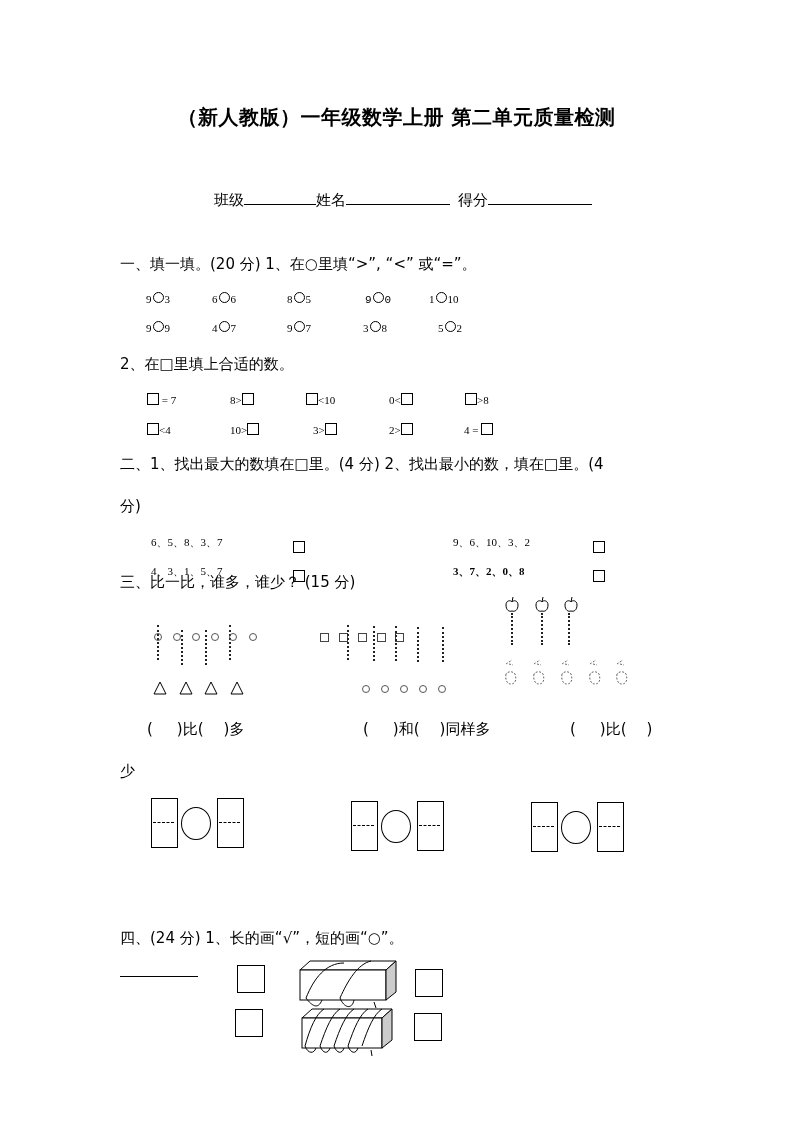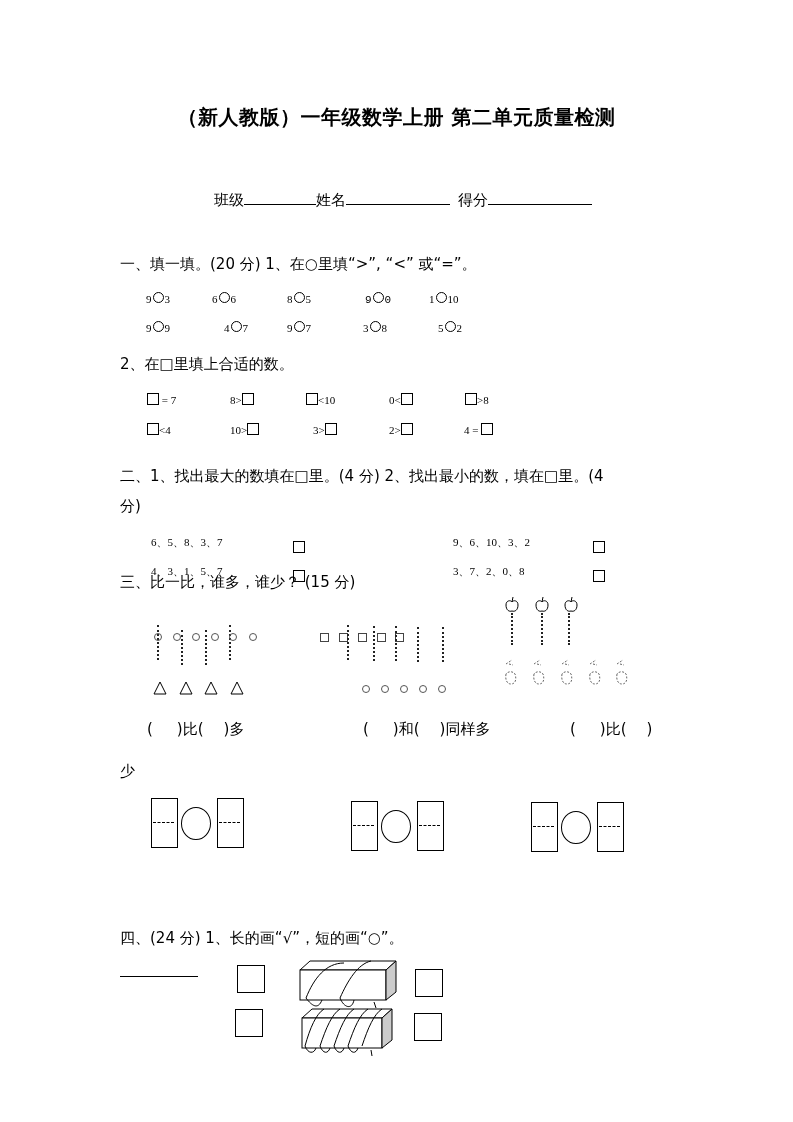--- a/index.html
+++ b/index.html
@@ -31,50 +31,50 @@
 
 <div class="abs txt" style="left:120px; top:255px;">一、填一填。(20 分) 1、在○里填“&gt;”, “&lt;” 或“=”。</div>
 
 <div class="abs num" style="left:146px; top:292px;"><span>9</span><span class="ring"></span><span>3</span></div>
 <div class="abs num" style="left:212px; top:292px;"><span>6</span><span class="ring"></span><span>6</span></div>
 <div class="abs num" style="left:287px; top:292px;"><span>8</span><span class="ring"></span><span>5</span></div>
 <div class="abs num" style="left:365px; top:292px;font-family:Liberation Mono, monospace;"><span>9</span><span class="ring"></span><span>0</span></div>
 <div class="abs num" style="left:429px; top:292px;"><span>1</span><span class="ring"></span><span>10</span></div>
 
 <div class="abs num" style="left:146px; top:321px;"><span>9</span><span class="ring"></span><span>9</span></div>
-<div class="abs num" style="left:212px; top:321px;margin-left:12px;"><span>4</span><span class="ring"></span><span>7</span></div>
+<div class="abs num" style="left:212px; top:321px;"><span>4</span><span class="ring"></span><span>7</span></div>
 <div class="abs num" style="left:287px; top:321px;"><span>9</span><span class="ring"></span><span>7</span></div>
 <div class="abs num" style="left:363px; top:321px;"><span>3</span><span class="ring"></span><span>8</span></div>
 <div class="abs num" style="left:438px; top:321px;"><span>5</span><span class="ring"></span><span>2</span></div>
 
 <div class="abs txt" style="left:120px; top:355px;">2、在□里填上合适的数。</div>
 
 <div class="abs num" style="left:147px; top:393px;"><span></span><span class="box"></span> <span>= 7</span></div>
 <div class="abs num" style="left:230px; top:393px;"><span>8&gt;</span><span class="box"></span><span></span></div>
 <div class="abs num" style="left:306px; top:393px;"><span></span><span class="box"></span><span>&lt;10</span></div>
 <div class="abs num" style="left:389px; top:393px;"><span>0&lt;</span><span class="box"></span><span></span></div>
 <div class="abs num" style="left:465px; top:393px;"><span></span><span class="box"></span><span>&gt;8</span></div>
 
 <div class="abs num" style="left:147px; top:423px;"><span></span><span class="box"></span><span>&lt;4</span></div>
 <div class="abs num" style="left:230px; top:423px;"><span>10&gt;</span><span class="box"></span><span></span></div>
 <div class="abs num" style="left:313px; top:423px;"><span>3&gt;</span><span class="box"></span><span></span></div>
 <div class="abs num" style="left:389px; top:423px;"><span>2&gt;</span><span class="box"></span><span></span></div>
 <div class="abs num" style="left:464px; top:423px;"><span>4 = </span><span class="box"></span><span></span></div>
 
-<div class="abs txt" style="left:120px; top:455px;margin-top:12px;">二、1、找出最大的数填在□里。(4 分)    2、找出最小的数，填在□里。(4</div>
+<div class="abs txt" style="left:120px; top:455px;">二、1、找出最大的数填在□里。(4 分)    2、找出最小的数，填在□里。(4</div>
 <div class="abs txt" style="left:120px; top:497px;">分)</div>
 
 <div class="abs num" style="left:151px; top:535px;"><span>6、5、8、3、7</span></div>
 <span class="abs box" style="left:293px; top:541px;"></span>
 <div class="abs num" style="left:151px; top:564px;"><span>4、3、1、5、7</span></div>
 <span class="abs box" style="left:293px; top:570px;"></span>
 
 <div class="abs num" style="left:453px; top:535px;"><span>9、6、10、3、2</span></div>
 <span class="abs box" style="left:593px; top:541px;"></span>
-<div class="abs num" style="left:453px; top:564px;"><span>3、7、2、0、8</span></div>
+<div class="abs num" style="left:453px; top:564px;font-weight:bold;"><span>3、7、2、0、8</span></div>
 <span class="abs box" style="left:593px; top:570px;"></span>
 
 <div class="abs txt" style="left:120px; top:573px;">三、比一比，谁多，谁少？ (15 分)</div>
 
 <div>
   <div class="dotline" style="left:157px; top:625px; height:35px;"></div>
   <div class="dotline" style="left:181px; top:630px; height:35px;"></div>
   <div class="dotline" style="left:205px; top:630px; height:35px;"></div>
   <div class="dotline" style="left:229px; top:625px; height:35px;"></div>
   <div class="sm-ring" style="left:154px; top:633px;"></div>

